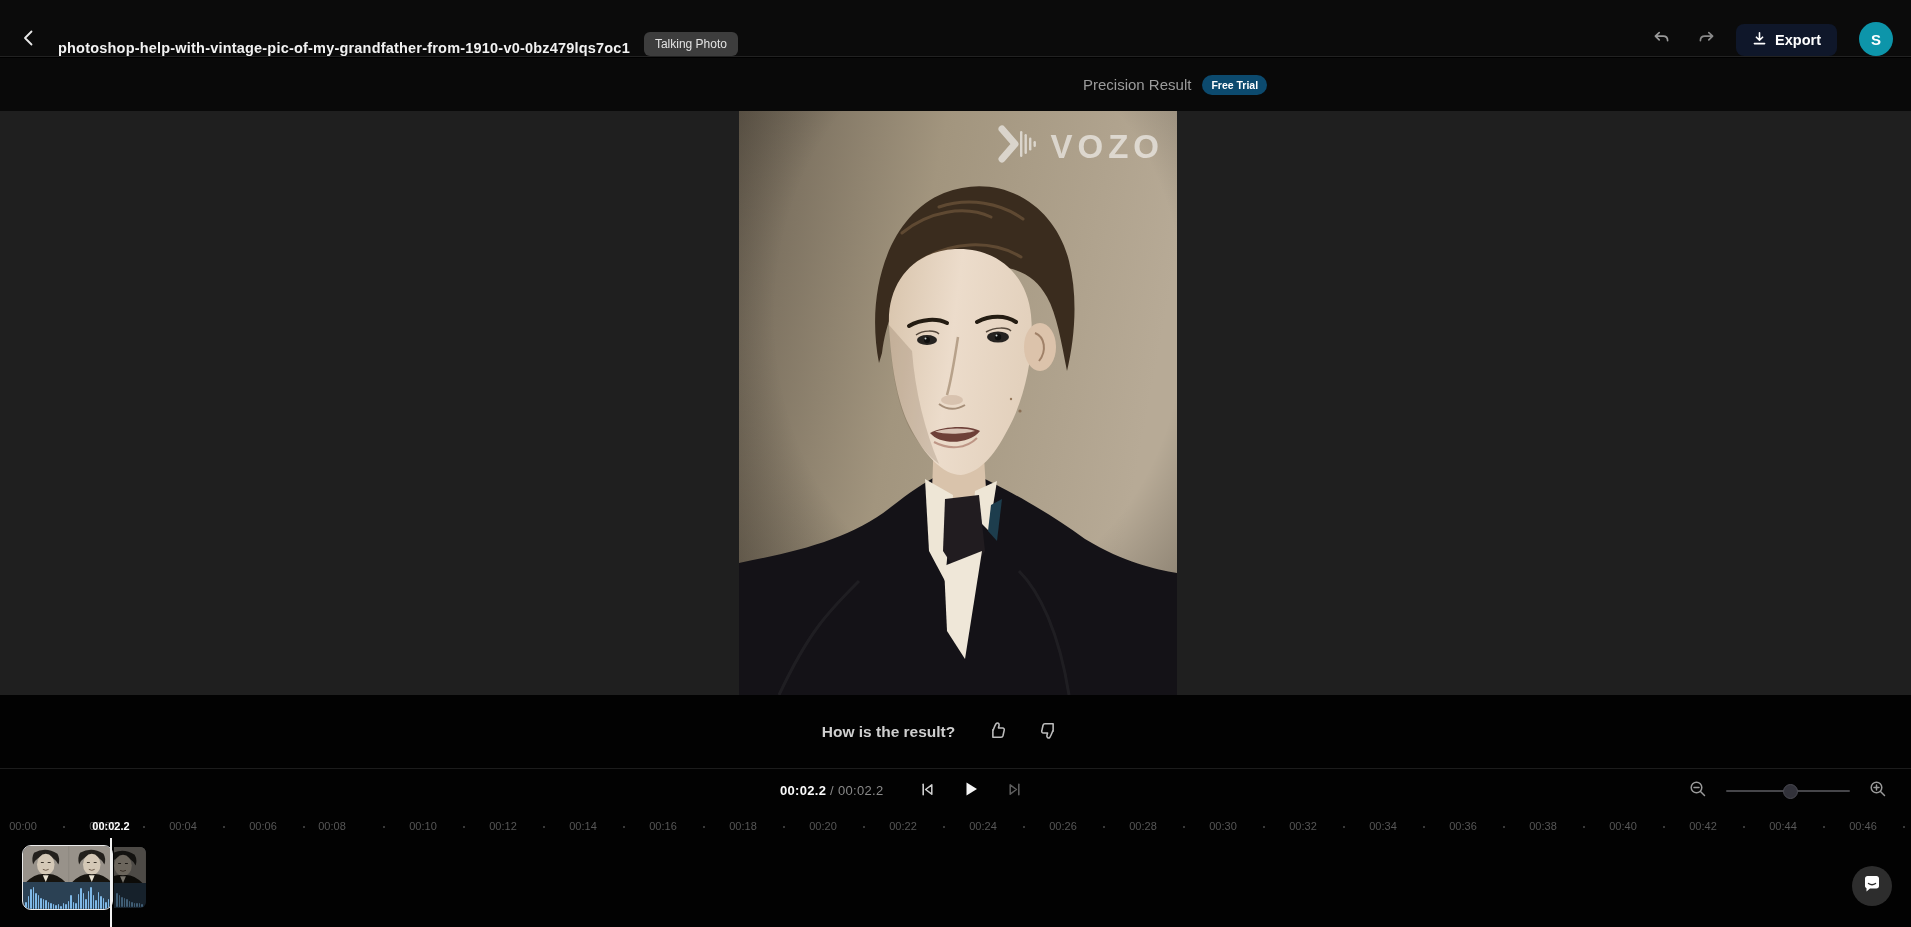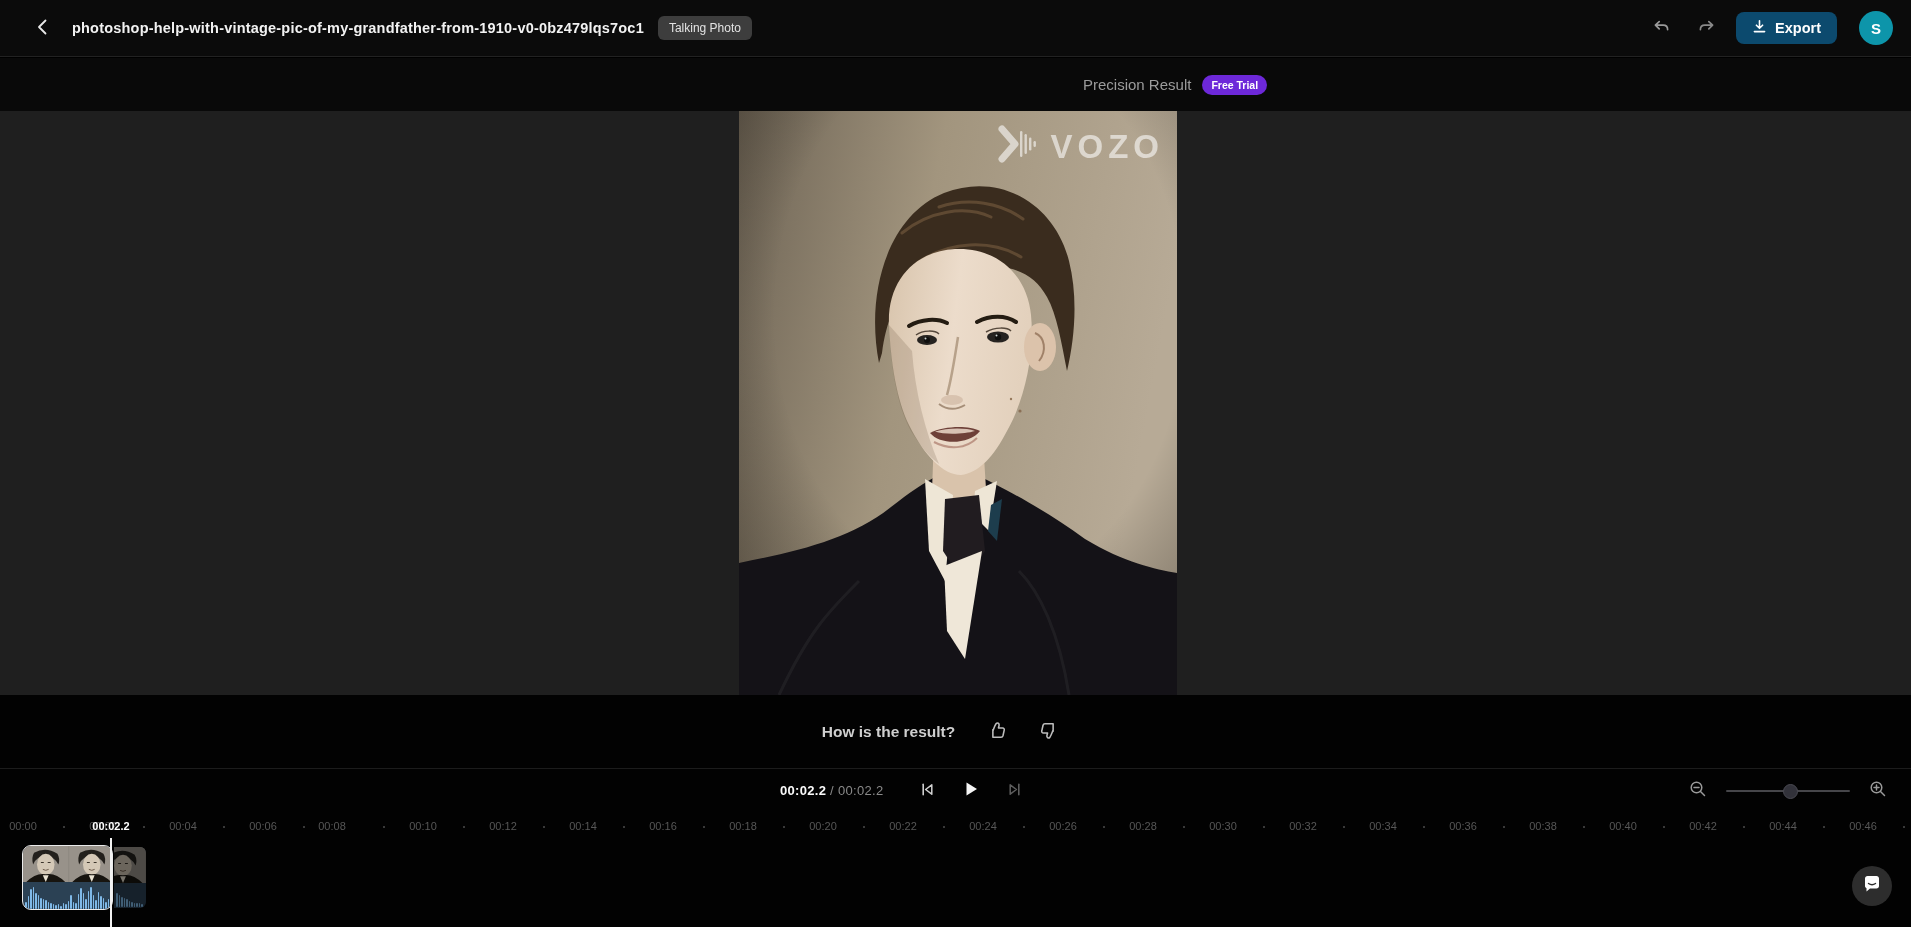--- a/index.html
+++ b/index.html
@@ -6,50 +6,50 @@
   html,body { background:#000; }
   .app {
     position:relative; width:1911px; height:927px; overflow:hidden;
     background:#000; font-family:"Liberation Sans", sans-serif;
     -webkit-font-smoothing:antialiased; color:#eee;
   }
   
   .header {
     position:absolute; left:0; top:0; width:100%; height:57px;
     background:#0b0b0b; border-bottom:1px solid #222;
-    display:flex; align-items:center; padding:0 18px 0 28px; gap:14px;
+    display:flex; align-items:flex-end; padding:0 18px 0 14px; gap:14px;
   }
   .icon-btn { background:none; border:none; cursor:pointer; display:flex; align-items:center; justify-content:center; padding:6px; border-radius:6px; }
   .doc-title { color:#f2f2f2; font-size:14.5px; font-weight:700; letter-spacing:.2px; }
   .type-badge { background:#3d3d3d; color:#e2e2e2; font-size:12px; font-weight:500; padding:5px 11px; border-radius:6px; }
   .header .spacer { flex:1; }
   .export-btn {
     display:flex; align-items:center; gap:8px; height:32px; padding:0 16px;
-    background:#0c4a6e; border:none; border-radius:8px; color:#fff;
+    background:#0f172a; border:none; border-radius:8px; color:#fff;
     font-family:"Liberation Sans", sans-serif; font-size:14.5px; font-weight:700; cursor:pointer;
   }
   .avatar {
     width:34px; height:34px; border-radius:50%; background:#0d95aa; color:#fff;
     display:flex; align-items:center; justify-content:center;
     font-size:15px; font-weight:700; margin-left:8px; cursor:pointer;
   }
   
   .tabrow { position:absolute; left:0; top:58px; width:100%; height:53px; background:#090909; }
   .tab-active {
     position:absolute; left:527px; top:0; width:433px; height:53px;
     background:#262626; border-radius:10px 10px 0 0;
     display:flex; align-items:center; justify-content:center;
     color:#f5f5f5; font-size:15px; font-weight:700; cursor:pointer;
   }
   .tab-precision {
     position:absolute; left:1083px; top:0; height:53px;
     display:flex; align-items:center; gap:11px; cursor:pointer;
   }
   .tab-precision .lbl { color:#9c9c9c; font-size:15px; font-weight:500; }
-  .trial-badge { background:#6d28d9; color:#fff; font-size:10.5px; font-weight:700; padding:4px 9px; border-radius:999px; }
+  .trial-badge { background:#0c4a6e; color:#fff; font-size:10.5px; font-weight:700; padding:4px 9px; border-radius:999px; }
   
   .stage { position:absolute; left:0; top:111px; width:100%; height:584px; background:#1f1f1f; }
   .video { position:absolute; left:739px; top:0; width:438px; height:584px; overflow:hidden; background:#8d8173; }
   .watermark {
     position:absolute; top:13px; right:13px; display:flex; align-items:center; gap:10px;
     opacity:.58; pointer-events:none;
   }
   .watermark .wordmark { color:#fff; font-size:33px; font-weight:800; letter-spacing:5px; line-height:1; }
   
   .feedback {

